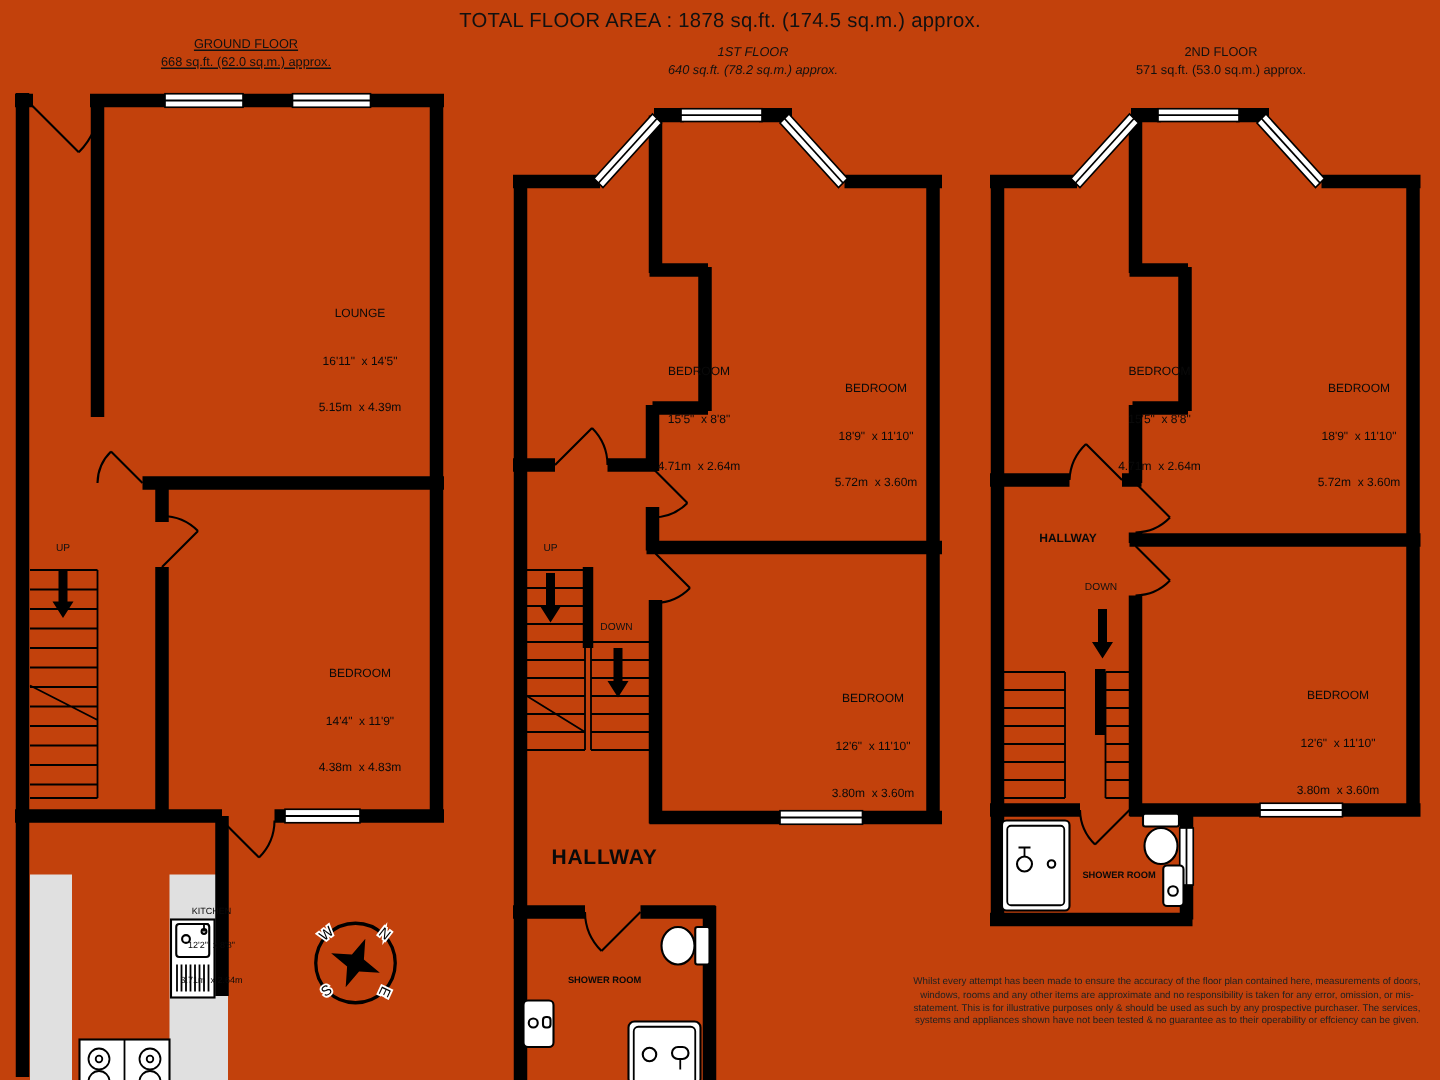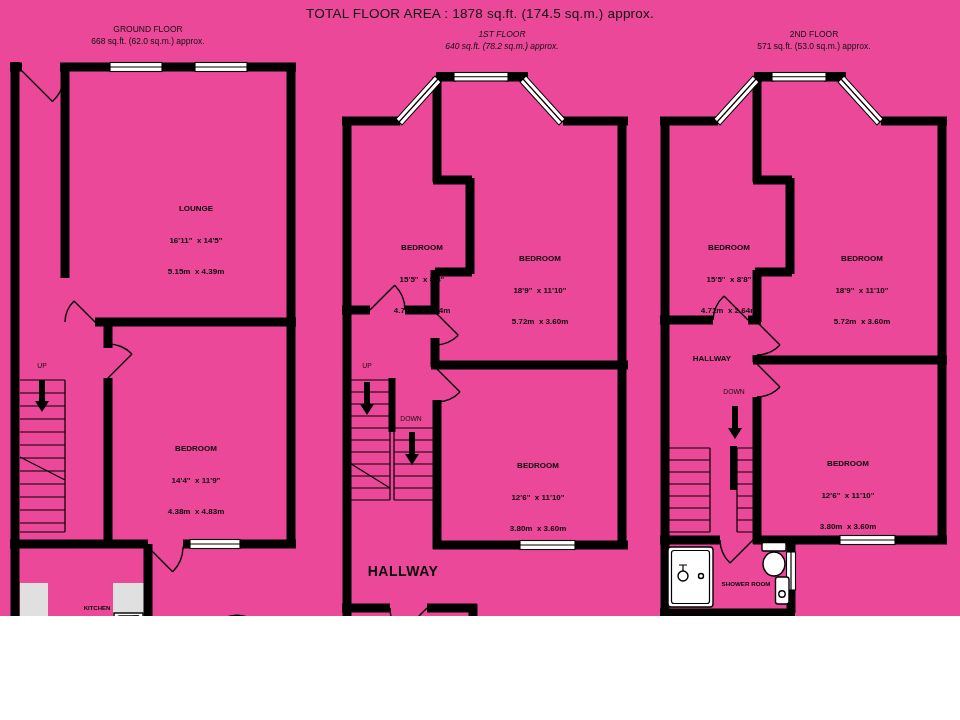--- a/index.html
+++ b/index.html
@@ -1,32 +1,32 @@
 <!DOCTYPE html>
 <html><head>
 <meta charset="utf-8">
 <style>
   html,body{margin:0;padding:0;background:#fff;}
-  #page{position:relative;width:960px;height:616px;background:#ec4899;overflow:hidden;
+  #page{position:relative;width:960px;height:720px;background:#c2410c;overflow:hidden;
         font-family:"Liberation Sans",sans-serif;color:#111;}
   svg{position:absolute;}
   .wall{stroke:#000;stroke-width:9;fill:none;}
   .stub{stroke:#000;stroke-width:7;fill:none;}
   .thin{stroke:#000;stroke-width:1.2;fill:none;}
   .door{stroke:#000;stroke-width:1.4;fill:none;}
   .fixture{stroke:#000;stroke-width:1.4;fill:#fff;}
   .win{fill:#fff;stroke:#000;stroke-width:1.1;}
   .arrow{fill:#000;stroke:none;}
   .counter{fill:#e0e0e0;stroke:none;}
   .page-title{position:absolute;left:0;right:0;top:6px;text-align:center;
       font-size:13.5px;letter-spacing:.2px;}
   .floor-header{position:absolute;transform:translateX(-50%);text-align:center;
       font-size:8.5px;line-height:1.4;white-space:nowrap;}
   .room-label{position:absolute;transform:translateX(-50%);text-align:center;
-      font-weight:bold;font-size:8px;line-height:1.32;white-space:pre;color:#0a0a0a;}
+      font-weight:normal;font-size:8px;line-height:1.32;white-space:pre;color:#0a0a0a;margin-left:44px;}
   .room-label.small{font-size:6px;line-height:1.3;}
   .one-line{position:absolute;transform:translateX(-50%);font-weight:bold;
       font-size:8px;white-space:nowrap;color:#0a0a0a;}
   .one-line.big{font-size:14px;letter-spacing:.5px;}
   .one-line.tiny{font-size:6.2px;}
   .dir-label{position:absolute;transform:translateX(-50%);font-size:6.8px;
       font-weight:normal;color:#111;white-space:nowrap;}
   .disclaimer{position:absolute;left:600px;width:356px;top:651px;text-align:center;
       font-size:6.5px;line-height:1.35;color:#222;}
   .credit{position:absolute;left:600px;width:356px;top:694px;text-align:center;
@@ -214,21 +214,21 @@
 
   <svg style="left:199px;top:604px;" width="76" height="76" viewBox="0 0 76 76">
     <circle cx="38" cy="38" r="26.5" fill="none" stroke="#000" stroke-width="2.2"></circle>
     <path fill="#000" transform="rotate(22 38 38)" d="M38 20.5 L42.3 33.7 L55.5 38 L42.3 42.3 L38 55.5 L33.7 42.3 L20.5 38 L33.7 33.7 Z"></path>
     <text class="compass-letter" x="19" y="19" text-anchor="middle" dominant-baseline="central" transform="rotate(-38 19 19)">W</text>
     <text class="compass-letter" x="57" y="19" text-anchor="middle" dominant-baseline="central" transform="rotate(38 57 19)">N</text>
     <text class="compass-letter" x="19" y="57" text-anchor="middle" dominant-baseline="central" transform="rotate(-35 19 57)">S</text>
     <text class="compass-letter" x="57" y="57" text-anchor="middle" dominant-baseline="central" transform="rotate(115 57 57)">E</text>
   </svg>
 
-  <div class="floor-header" style="left:148px;top:24px;">
+  <div class="floor-header" style="left:164px;top:24px;text-decoration:underline;">
     <div>GROUND FLOOR</div>
     <div>668 sq.ft. (62.0 sq.m.) approx.</div>
   </div>
   <div class="floor-header" style="left:502px;top:29px;font-style:italic;">
     <div>1ST FLOOR</div>
     <div>640 sq.ft. (78.2 sq.m.) approx.</div>
   </div>
   <div class="floor-header" style="left:814px;top:29px;">
     <div>2ND FLOOR</div>
     <div>571 sq.ft. (53.0 sq.m.) approx.</div>

